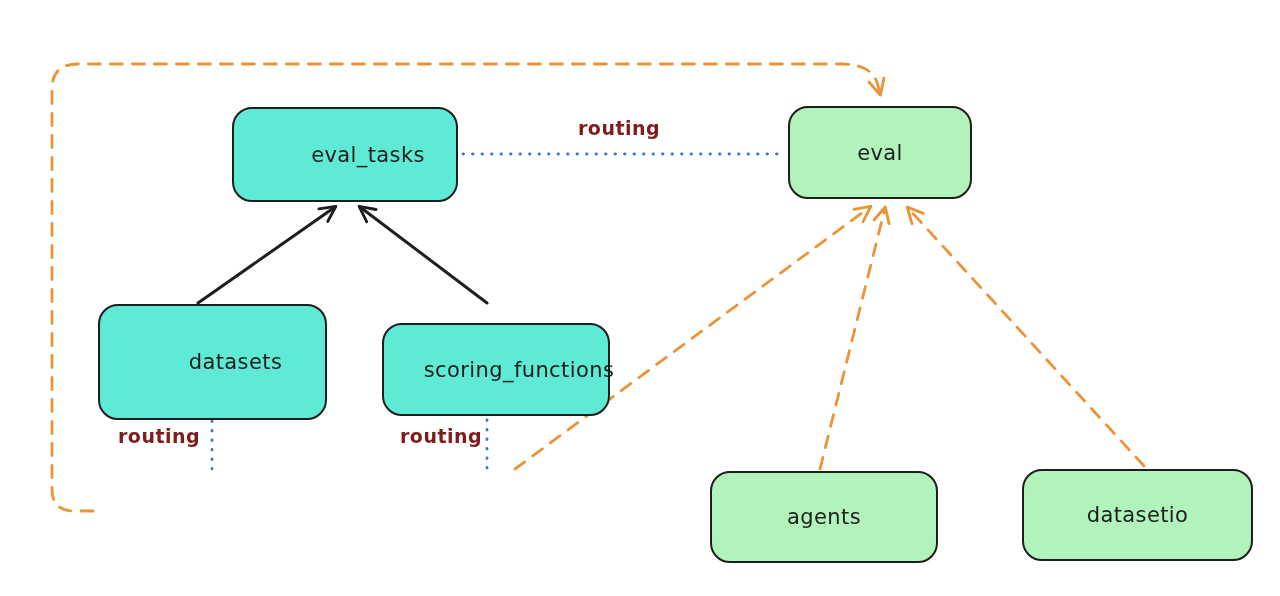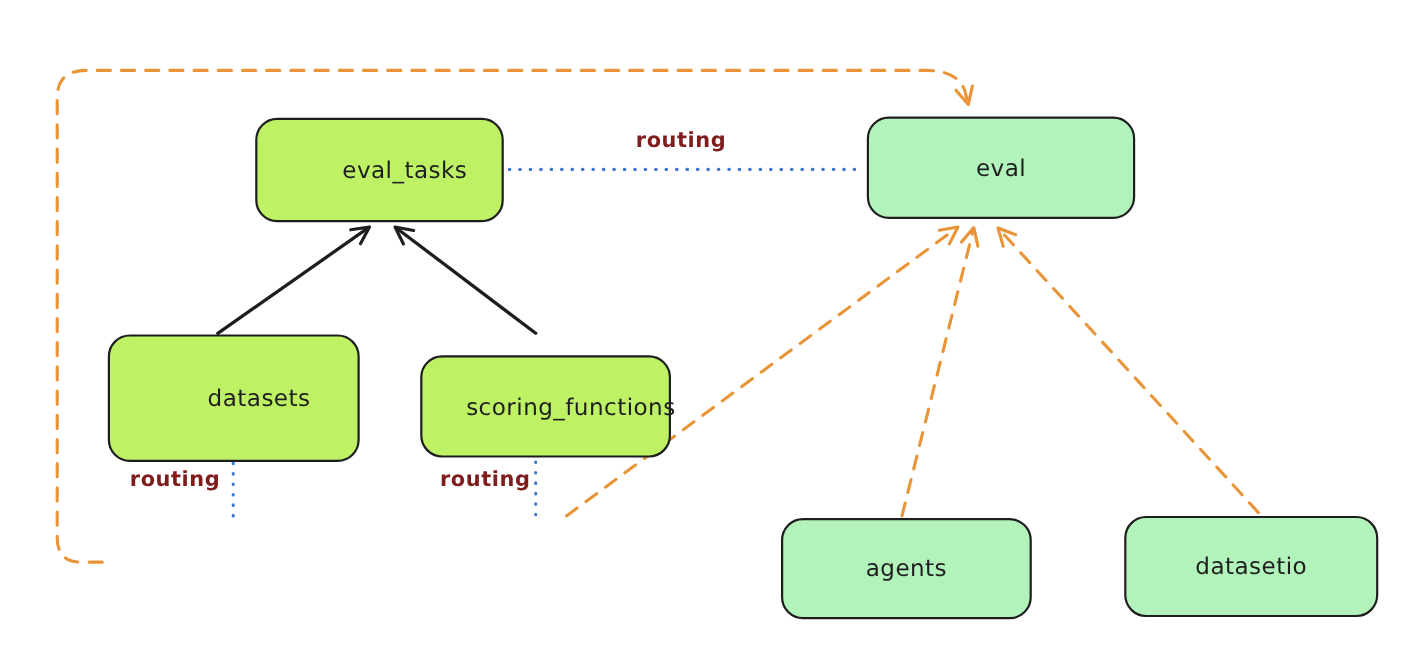--- a/index.html
+++ b/index.html
@@ -21,25 +21,25 @@
     display: flex;
     align-items: center;
     justify-content: center;
     border: 2.5px solid #1e1e1e;
     border-radius: 20px;
     box-sizing: border-box;
     font-size: 21px;
     color: #1e1e1e;
     letter-spacing: 0.4px;
   }
-  .node-blue  { background: #bef264; padding-left: 46px; }
+  .node-blue  { background: #5eead4; padding-left: 46px; }
   .node-green { background: #b2f2bb; }
 
   .node-eval-tasks        { left: 232px; top: 107px; width: 226px; height: 95px; }
-  .node-eval              { left: 788px; top: 106px; width: 244px; height: 93px; }
+  .node-eval              { left: 788px; top: 106px; width: 184px; height: 93px; }
   .node-datasets          { left:  98px; top: 304px; width: 229px; height: 116px; }
   .node-scoring-functions { left: 382px; top: 304px; width: 228px; height: 93px; margin-top: 19px; }
   .node-datasetio         { left:  95px; top: 476px; width: 228px; height: 92px; }
   .node-scoring           { left: 385px; top: 471px; width: 230px; height: 94px; }
   .node-agents            { left: 710px; top: 471px; width: 228px; height: 92px; }
   .node-inference         { left: 1022px; top: 469px; width: 231px; height: 92px; }
 
   .edge-label {
     position: absolute;
     color: #7f1d1d;

